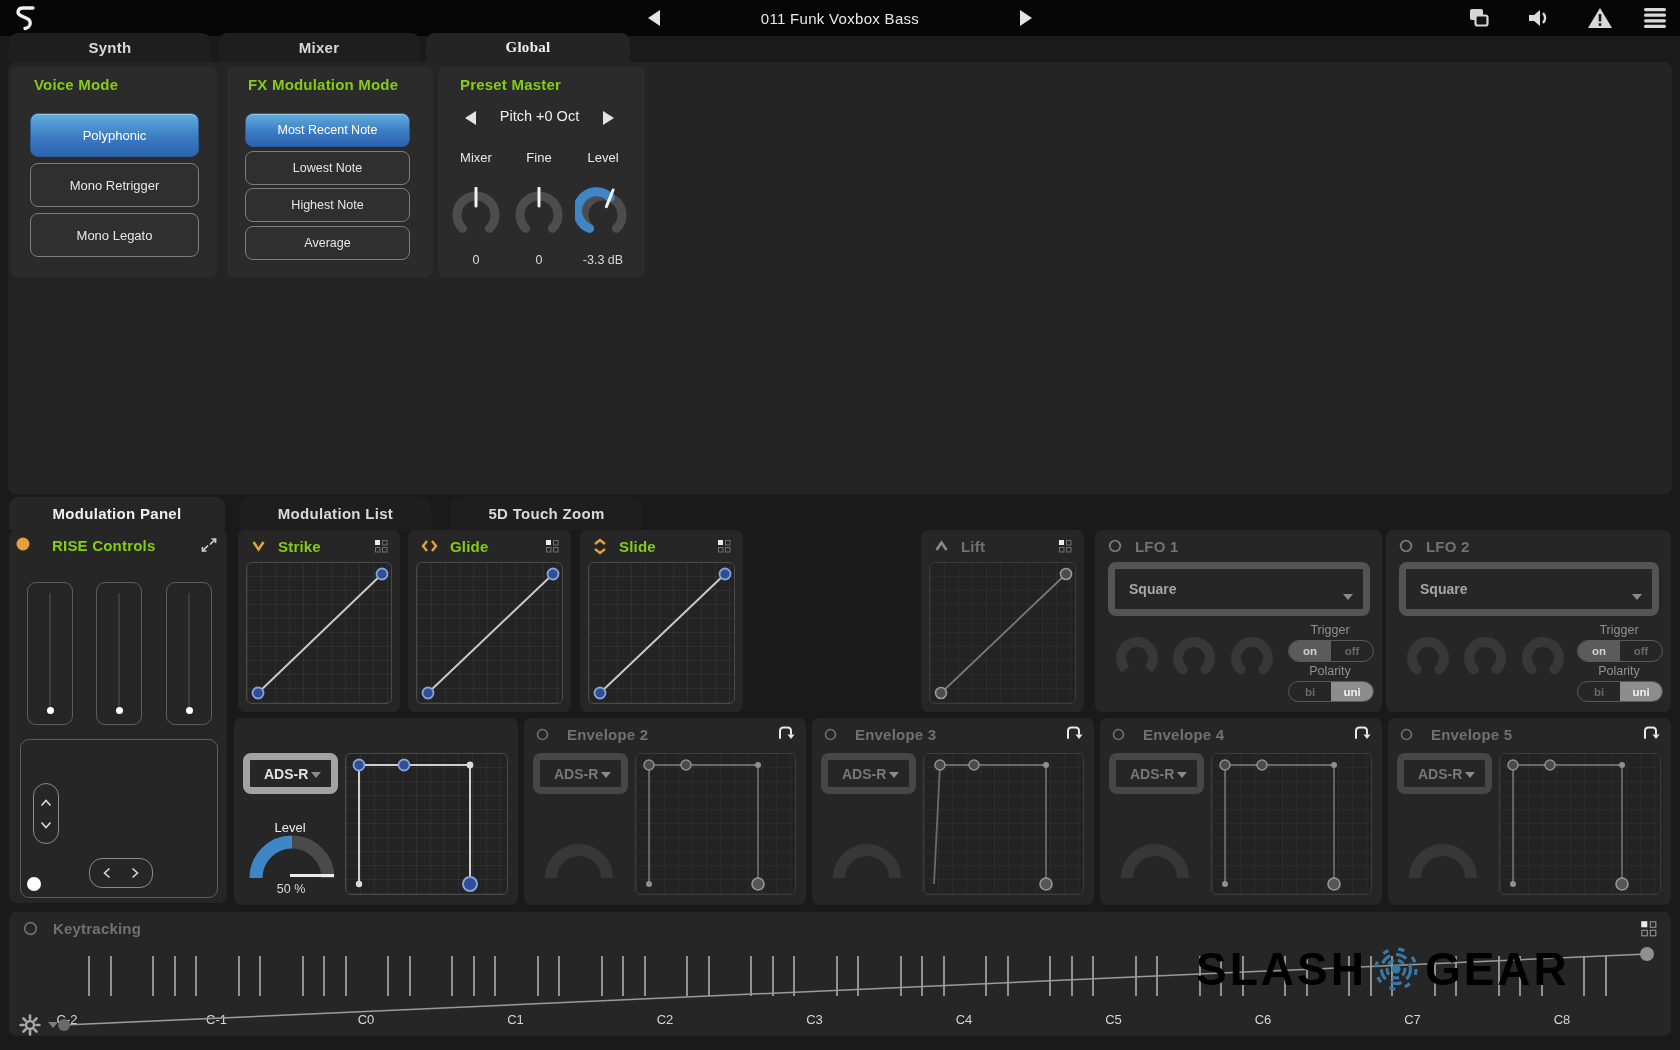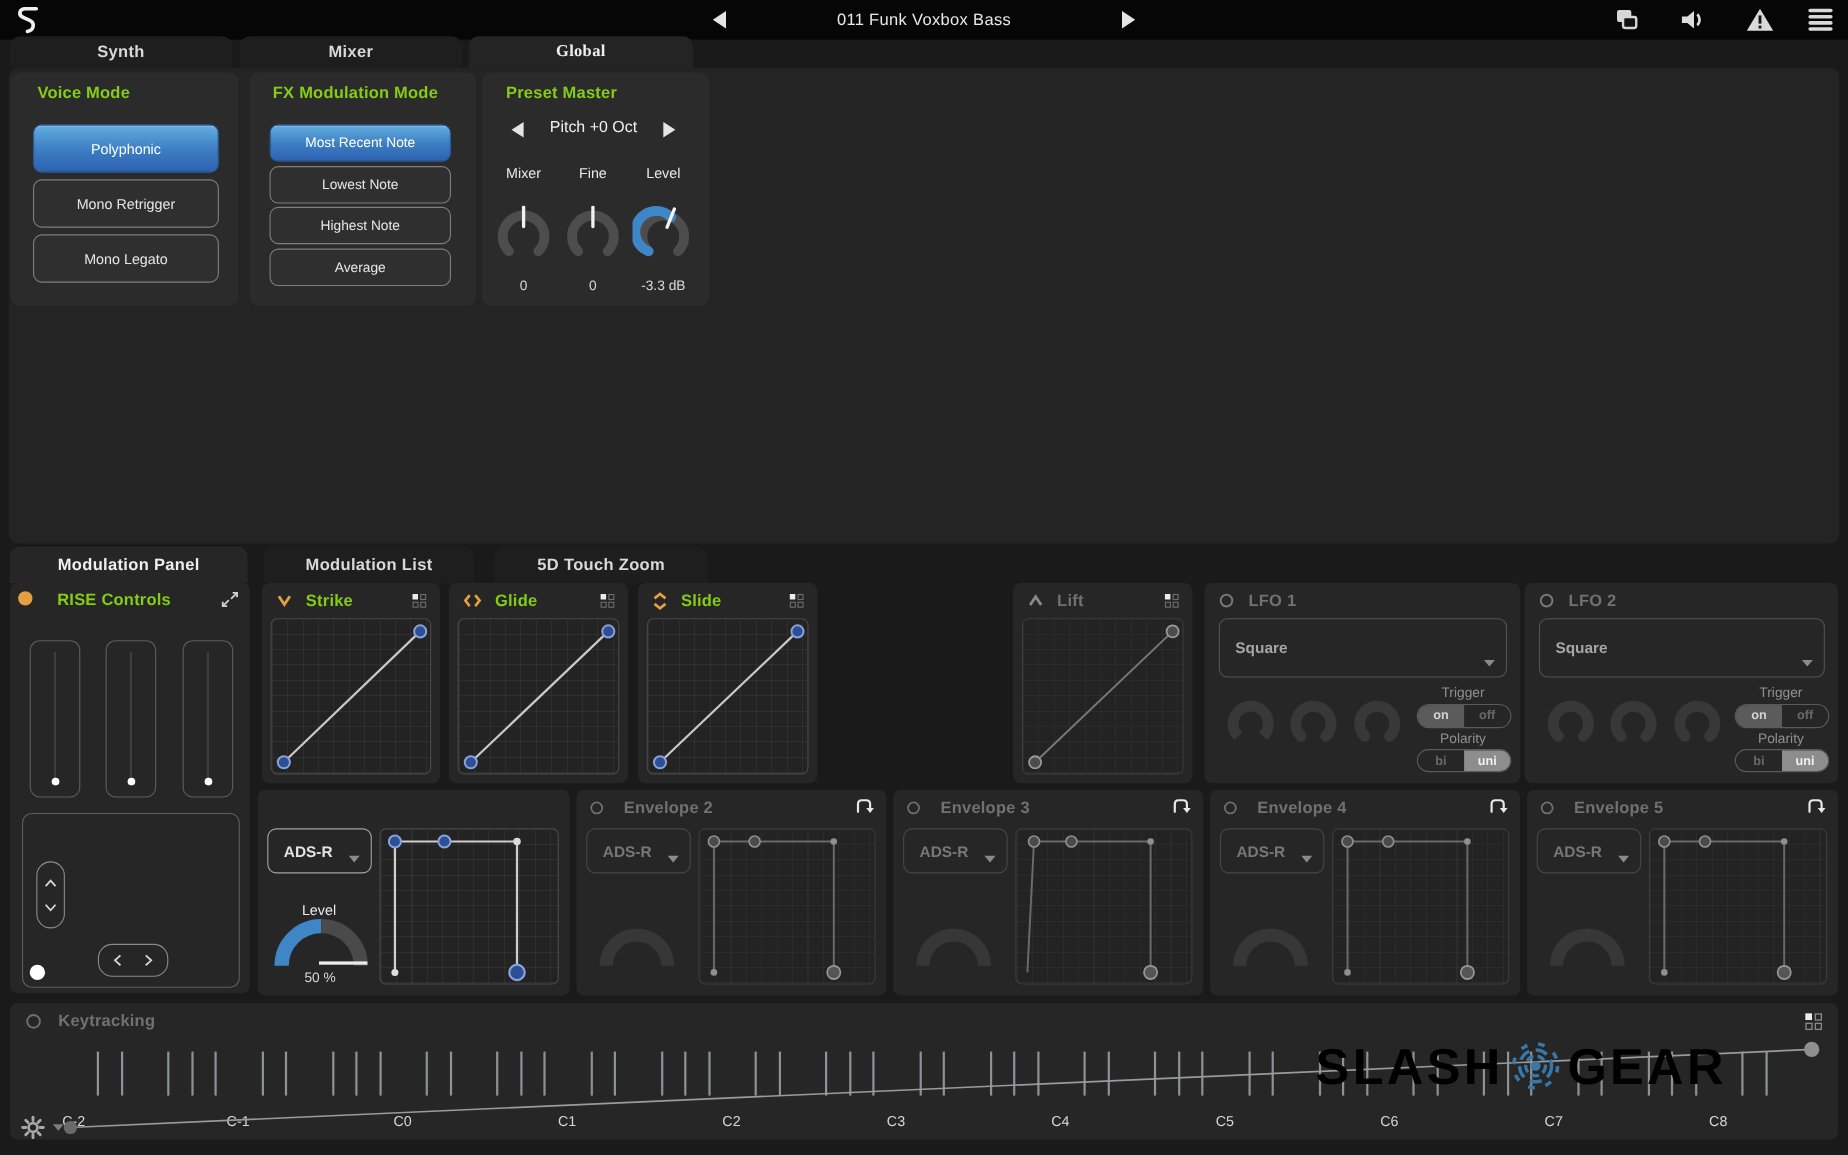--- a/index.html
+++ b/index.html
@@ -24,21 +24,21 @@
   .subpanel{position:absolute;background:#2b2b2b;border-radius:8px;}
   .modpanel{position:absolute;background:#262626;border-radius:7px;}
   .ptitle{font-size:15px;font-weight:bold;color:#84cc16;letter-spacing:.2px;}
   .dimtitle{color:#717171;}
   
   .gbtn{position:absolute;border:1px solid #7e7e7e;border-radius:8px;background:rgba(255,255,255,0.02);
     color:#e6e6e6;display:flex;align-items:center;justify-content:center;font-size:13px;cursor:pointer;}
   .bluebtn{background:linear-gradient(180deg,#62addf,#3b7cc2 55%,#2d62b0);border:1px solid #2b5c9e;
     box-shadow:inset 0 1px 0 rgba(255,255,255,.35);color:#fff;}
   
-  .dd{position:absolute;border:1px solid #a3a3a3;border-radius:8px;display:flex;align-items:center;
+  .dd{position:absolute;border:7px solid #a3a3a3;border-radius:8px;display:flex;align-items:center;
     padding-left:14px;font-weight:bold;font-size:14px;color:#e3e3e3;cursor:pointer;box-sizing:border-box;}
   .dd .caret{position:absolute;right:10px;bottom:9px;width:0;height:0;border-left:5px solid transparent;
     border-right:5px solid transparent;border-top:6px solid #8b8b8b;}
   .dd.dimdd{border-color:#474747;color:#787878;}
   .dd.semidd{border-color:#545454;color:#a6a6a6;}
   
   .graph{position:absolute;border:1px solid #4a4a4a;border-radius:6px;background-color:#232323;box-sizing:border-box;
     background-image:repeating-linear-gradient(0deg,rgba(255,255,255,.05) 0 1px,transparent 1px 14px),
                      repeating-linear-gradient(90deg,rgba(255,255,255,.05) 0 1px,transparent 1px 14px);cursor:crosshair;}
   .graph.dimg{border-color:#3c3c3c;background-image:repeating-linear-gradient(0deg,rgba(255,255,255,.035) 0 1px,transparent 1px 14px),

